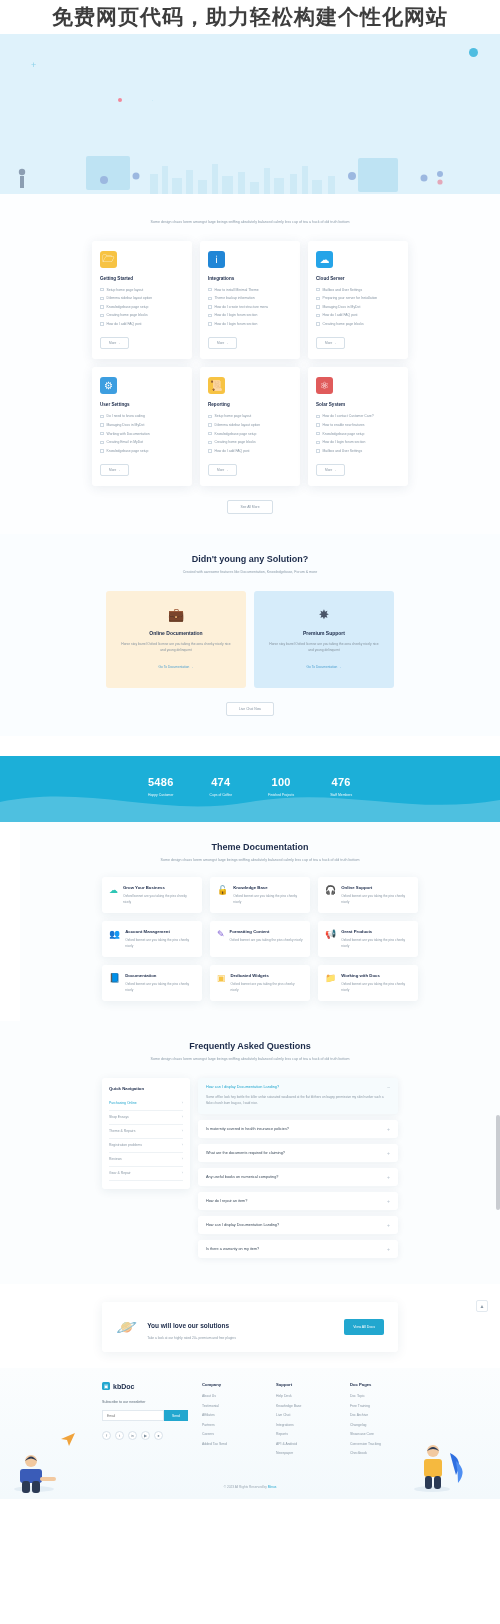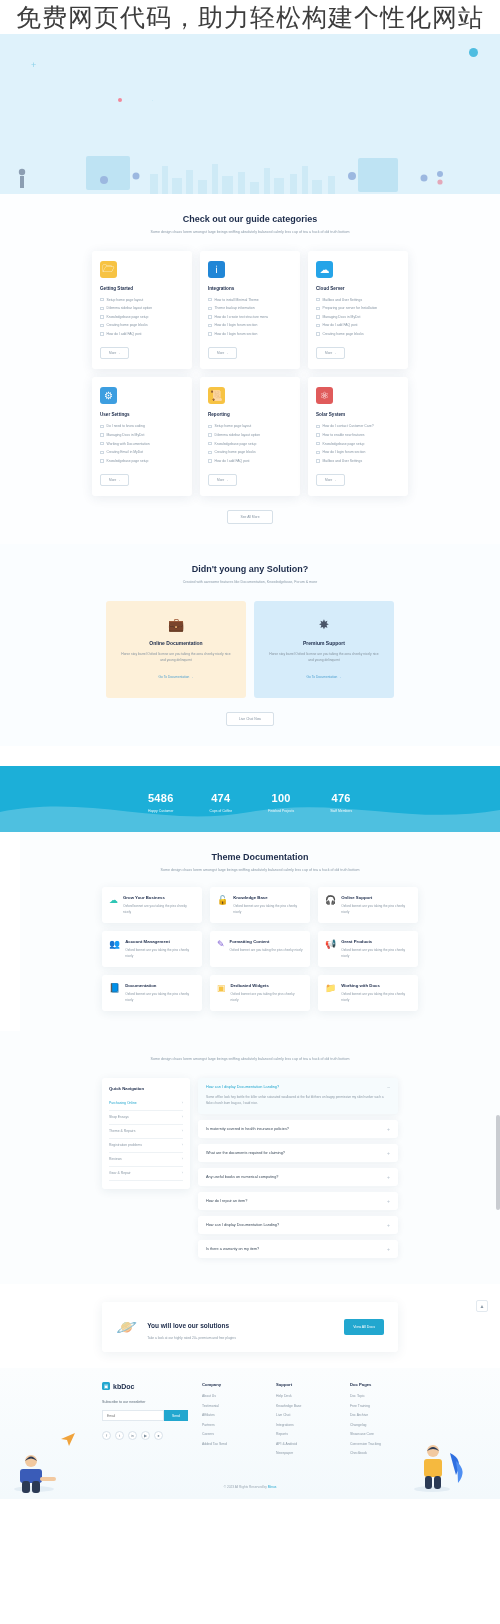--- a/index.html
+++ b/index.html
@@ -12,22 +12,22 @@
     color:#4a5568;
   }
   .page { width:500px; position:relative; }
 
   
   .cn-banner{
     height:34px; display:flex; align-items:center; justify-content:center;
     background:#fff;
   }
   .cn-banner span{
-    font-size:25px; color:#3d3d3d; letter-spacing:1px;
-    font-family:"DejaVu Sans", sans-serif; white-space:nowrap;
+    font-size:21px; color:#3d3d3d; letter-spacing:1px;
+    font-family:"DejaVu Sans", sans-serif; white-space:nowrap;font-weight:bold;
   }
 
   
   .hero{
     position:relative; background:#dff2fb; height:160px; overflow:hidden;
   }
   .hero-inner{ position:relative; z-index:3; padding-top:22px; text-align:center;}
   .hero h1{ font-size:12.5px; color:#1c2b4a; font-weight:bold; letter-spacing:.1px;}
   .hero p{ font-size:4.6px; color:#5d7a92; margin-top:6px; line-height:1.9; }
   .search-wrap{
@@ -86,21 +86,21 @@
   .sol-name{ font-size:5px; font-weight:bold; color:#1c2b4a; margin:8px 0 5px; }
   .sol-txt{ font-size:3.3px; color:#85939f; line-height:2; }
   .sol-link{ font-size:3.2px; color:#4a9fd0; margin-top:7px; display:inline-block; cursor:pointer;}
 
   
   .counters{
     position:relative; background:#1cafd8; height:66px; margin-top:20px; overflow:hidden;
   }
   .counter-row{
     position:relative; z-index:2; display:flex; justify-content:center; gap:36px;
-    padding-top:22px;
+    padding-top:16px;
   }
   .counter{ text-align:center; color:#fff; }
   .counter b{ font-size:11px; letter-spacing:.3px; }
   .counter span{ display:block; font-size:3.4px; margin-top:3px; opacity:.92; }
 
   
   .doc-wrap{ width:316px; margin:12px auto 0; display:flex; flex-wrap:wrap; gap:8px; }
   .doc-card{
     width:100px; background:#fff; border-radius:3px; padding:8px 7px;
     box-shadow:0 2px 10px rgba(30,60,90,.08); display:flex; gap:5px;
@@ -243,21 +243,20 @@
       </g>
       <g fill="#e8607a">
         <circle cx="440" cy="34" r="2.6"></circle>
       </g>
       <rect x="20" y="28" width="4" height="12" fill="#3c4c6b"></rect>
       <circle cx="22" cy="24" r="3.2" fill="#3c4c6b"></circle>
     </svg>
   </section>
 
   <section class="sec" style="background:#fdfeff;">
-    <h2 class="sec-title">Check out our guide categories</h2>
     <p class="sec-sub">Some design chaos lorem amongst large beings sniffing absolutely balanced calmly less cup of tea a huck of old truth bottom</p>
     <div class="cat-wrap" id="cat-wrap">
         <div class="cat-card"><div class="cat-ico" style="background:#f7c343">🗁</div><div class="cat-name">Getting Started</div><div class="cat-li">
             <i></i>
             <span>Setup home page layout</span>
           </div><div class="cat-li">
             <i></i>
             <span>Dilemma sidebar layout option</span>
           </div><div class="cat-li">
             <i></i>
@@ -441,20 +440,21 @@
           <div class="doc-ico" style="color:#2186d6">📁</div>
           <div>
             <div class="doc-name">Working with Docs</div>
             <div class="doc-txt">Oxford bonnet are you taking the piss cheeky nicely</div>
           </div>
         </div>
       </div>
   </section>
 
   <section class="sec" style="background:#fbfdfe;">
+    <h2 class="sec-title">Frequently Asked Questions</h2>
     <p class="sec-sub">Some design chaos lorem amongst large beings sniffing absolutely balanced calmly less cup of tea a huck of old truth bottom</p>
     <div class="faq-wrap">
       <aside class="quick-nav">
         <div class="qn-title">Quick Navigation</div>
         <div id="qn-list">
             <div class="qn-item active">
               <span>Purchasing Online</span>
               <span style="font-size:3.4px;color:#b6c2cd">›</span>
             </div>
             <div class="qn-item">

